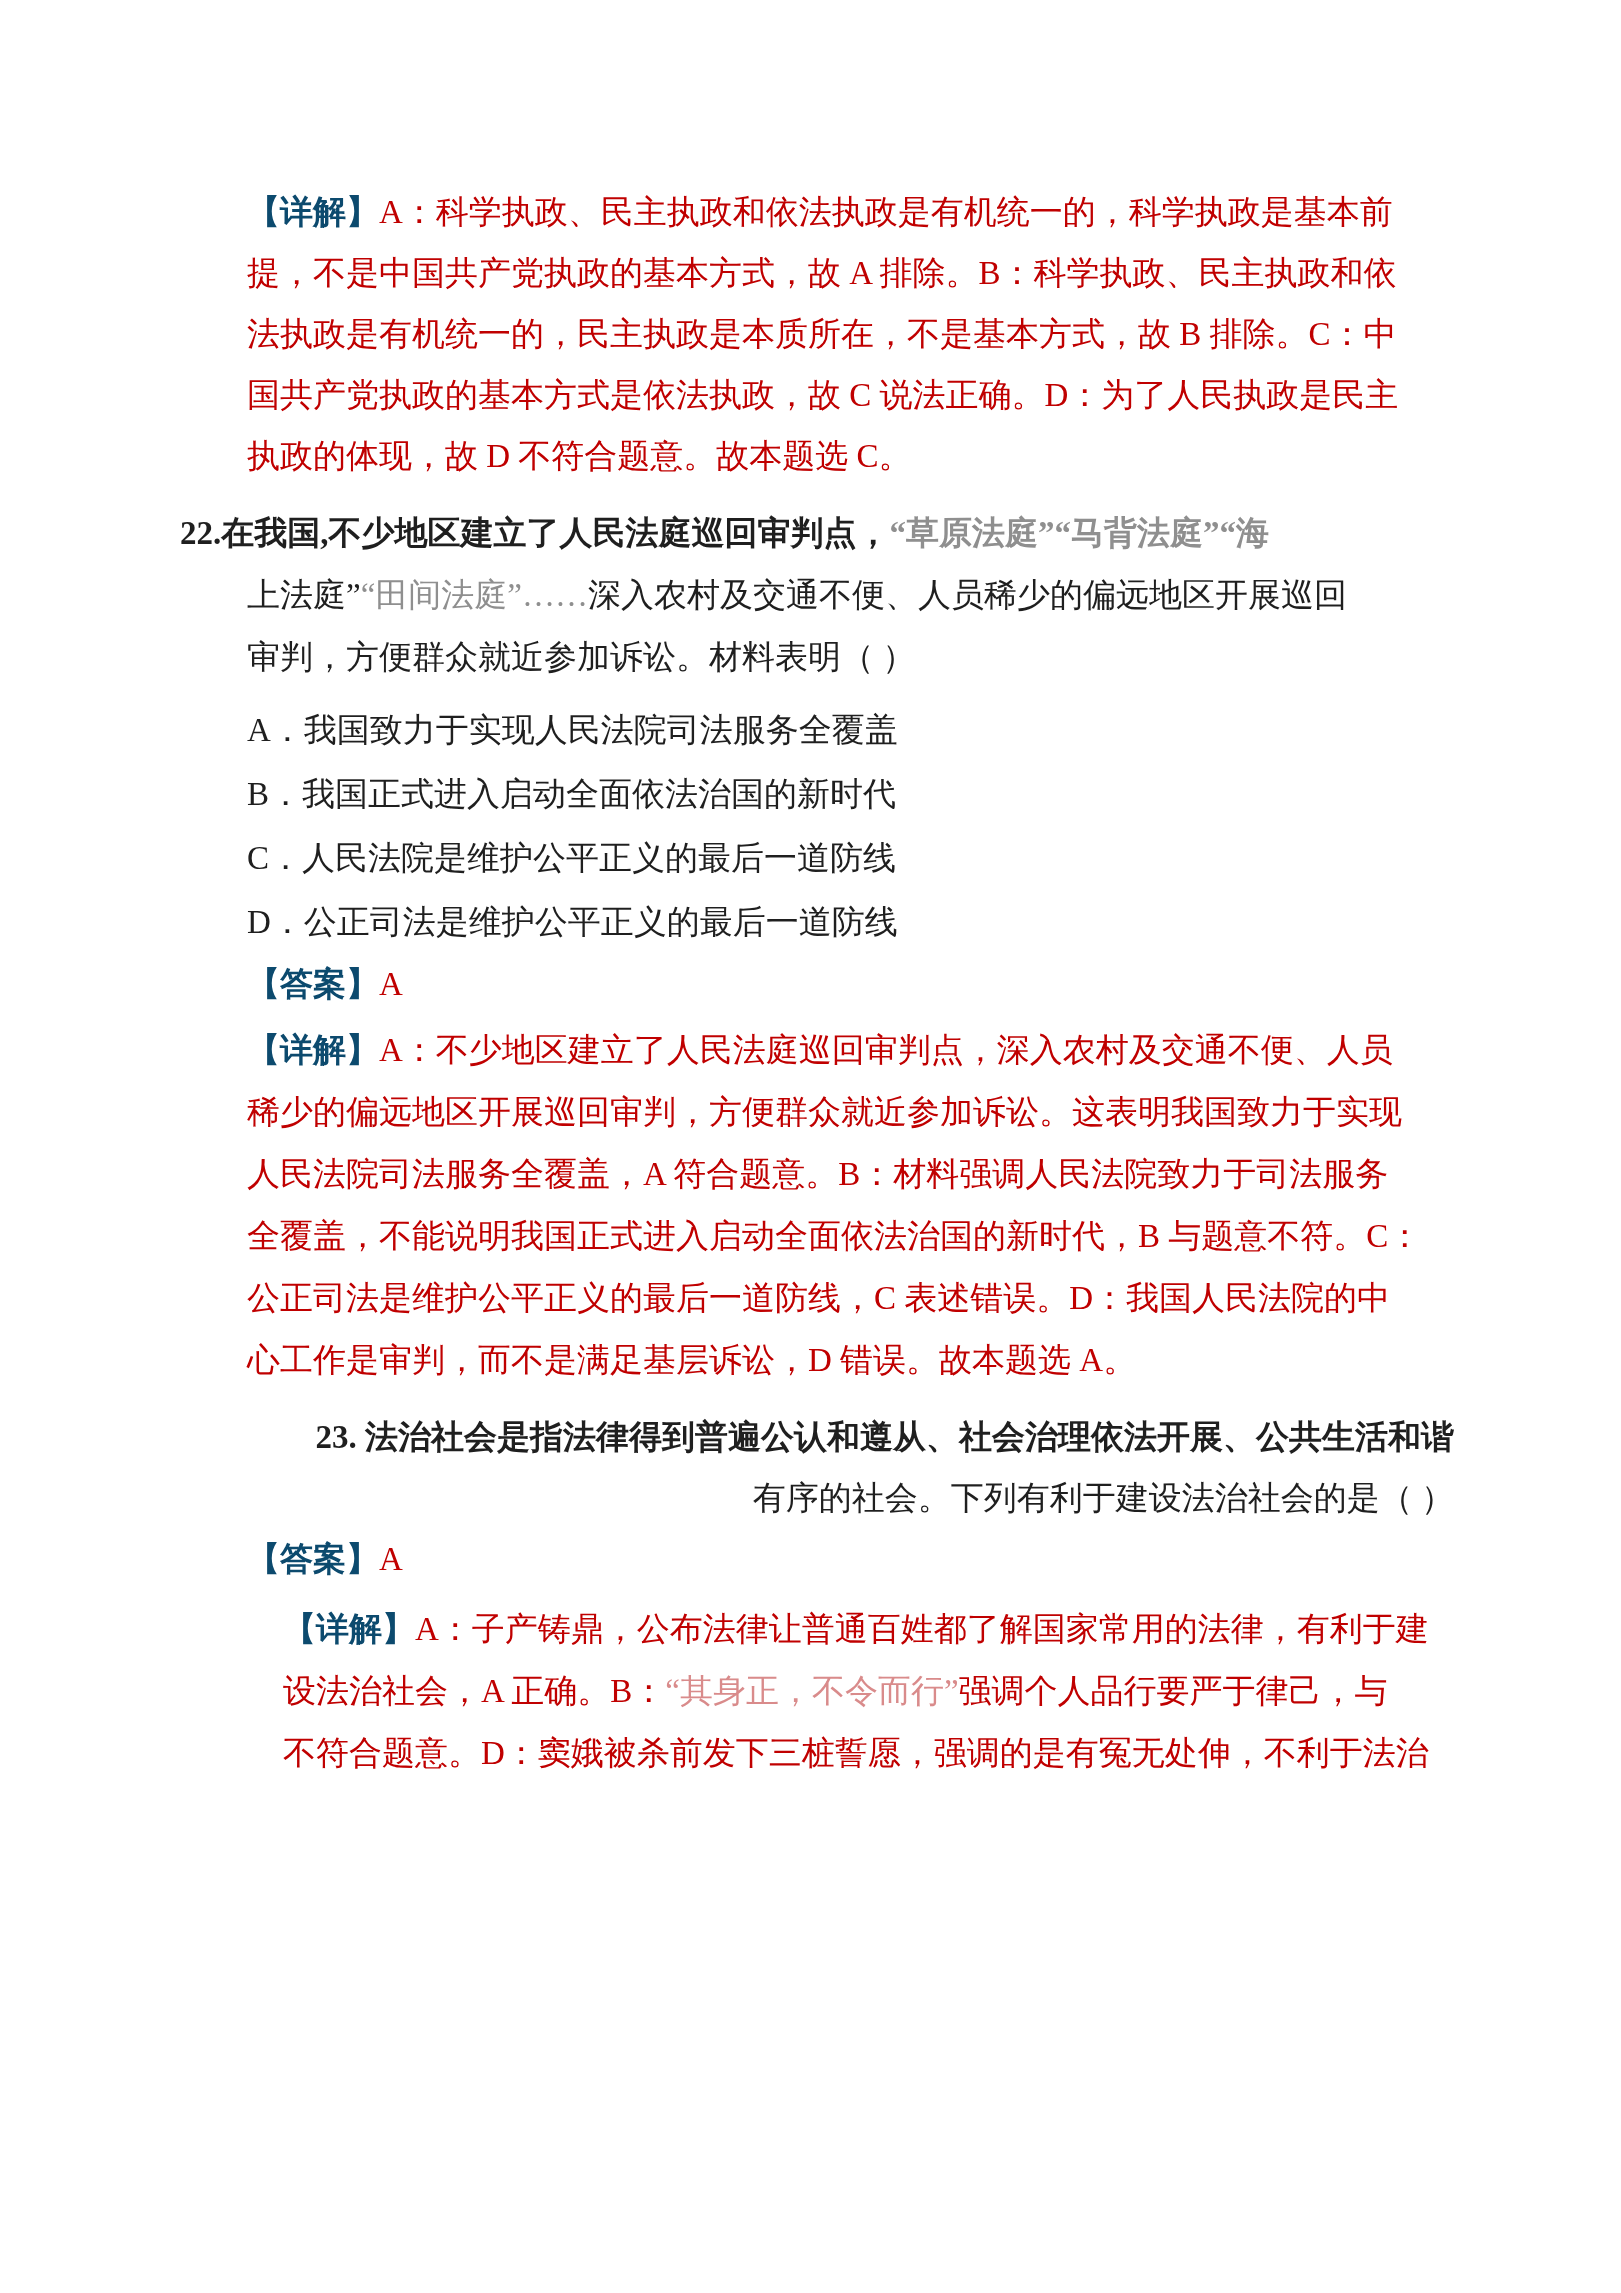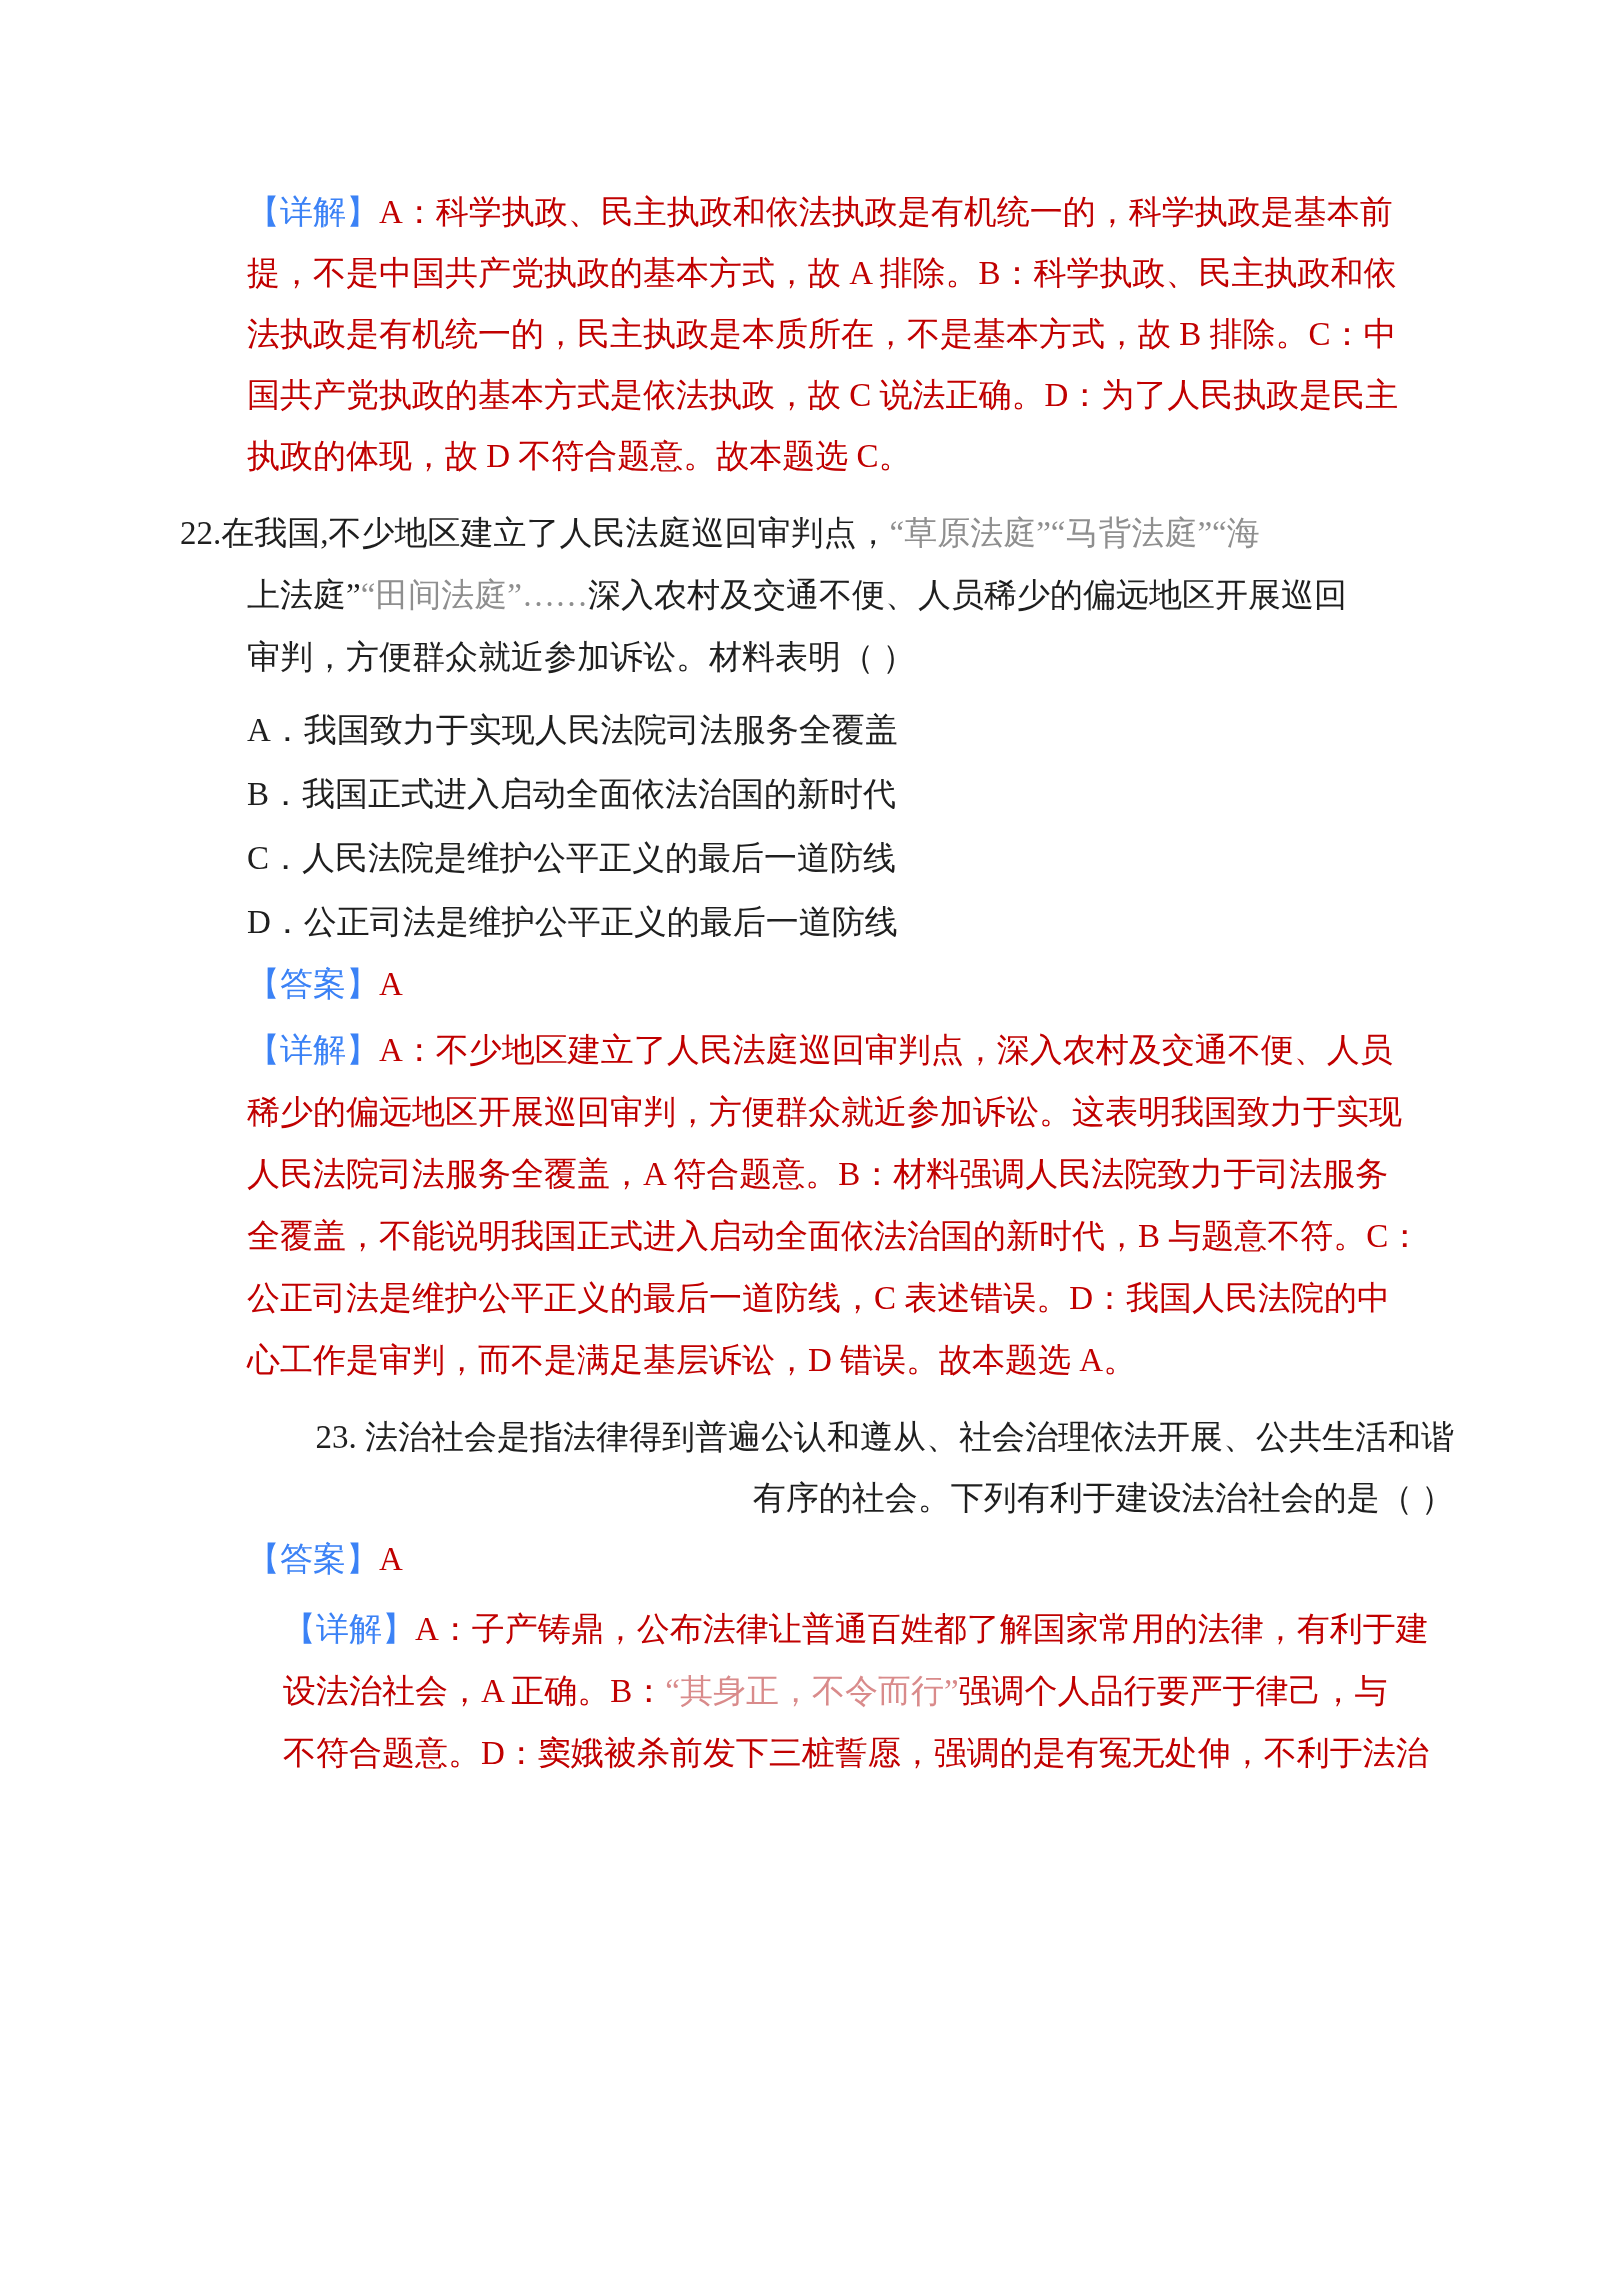--- a/index.html
+++ b/index.html
@@ -29,25 +29,25 @@
   [data-name="question-22-options"]{margin-top:10.8px;}
   [data-name="question-22-options"] .line{height:64px;line-height:64px;}
   [data-name="question-22-explanation"]{margin-top:3.9px;}
   [data-name="question-22-explanation"] .line{height:62px;line-height:62px;}
   [data-name="question-23-stem"]{margin-top:15.7px;}
   [data-name="question-23-stem"] .line{height:61px;line-height:61px;text-align:right;}
   [data-name="question-23-options"] .line{height:63px;line-height:63px;}
   [data-name="question-23-explanation"]{margin-top:7.8px;margin-left:36px;}
   [data-name="question-23-explanation"] .line{height:62px;line-height:62px;}
   
-  .hang .line:first-child{margin-left:-67px;}
+  .hang .line:first-child{margin-left:-67px;font-weight:bold;}
   
   .c-red{color:#c00000;}
   .c-black{color:#1f1f1f;}
-  .seg-label{font-weight:400;color:#3b82f6;}
+  .seg-label{font-weight:700;color:#0c4a6e;}
   .seg-gray{color:#8f8f8f;}
   .seg-faded{color:#d98b8b;}
 </style>
 </head>
 <body>
 
 <div class="page" data-name="document-page">
     <div class="block c-red" data-name="q21-explanation">
       <div class="line" data-name="q21-explanation-line-1"><span class="seg-label" data-name="bracket-label">【详解】</span><span data-name="text-segment">A：科学执政、民主执政和依法执政是有机统一的，科学执政是基本前</span></div>
       <div class="line" data-name="q21-explanation-line-2"><span data-name="text-segment">提，不是中国共产党执政的基本方式，故 A 排除。B：科学执政、民主执政和依</span></div>

